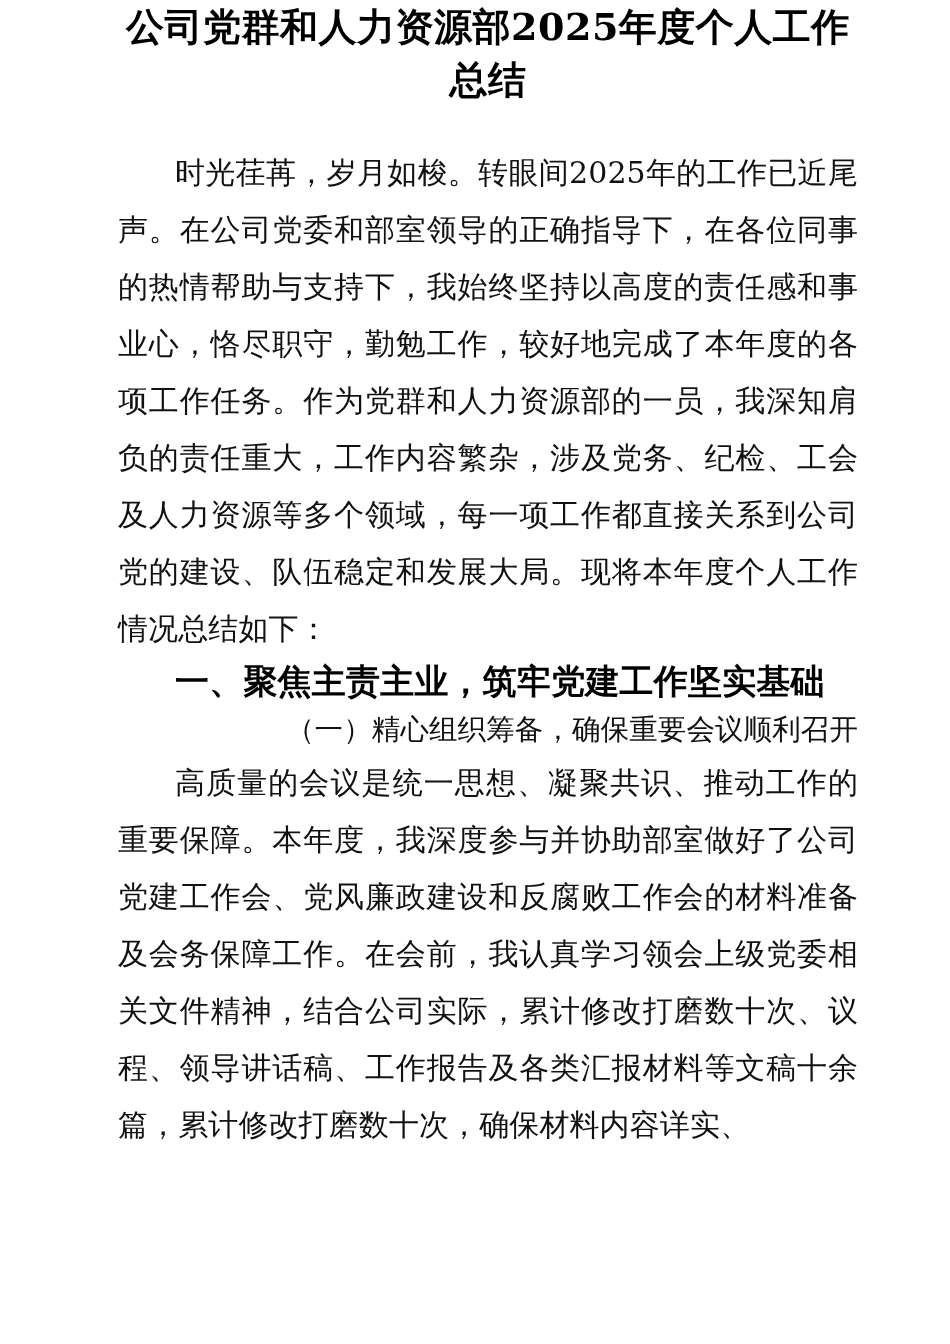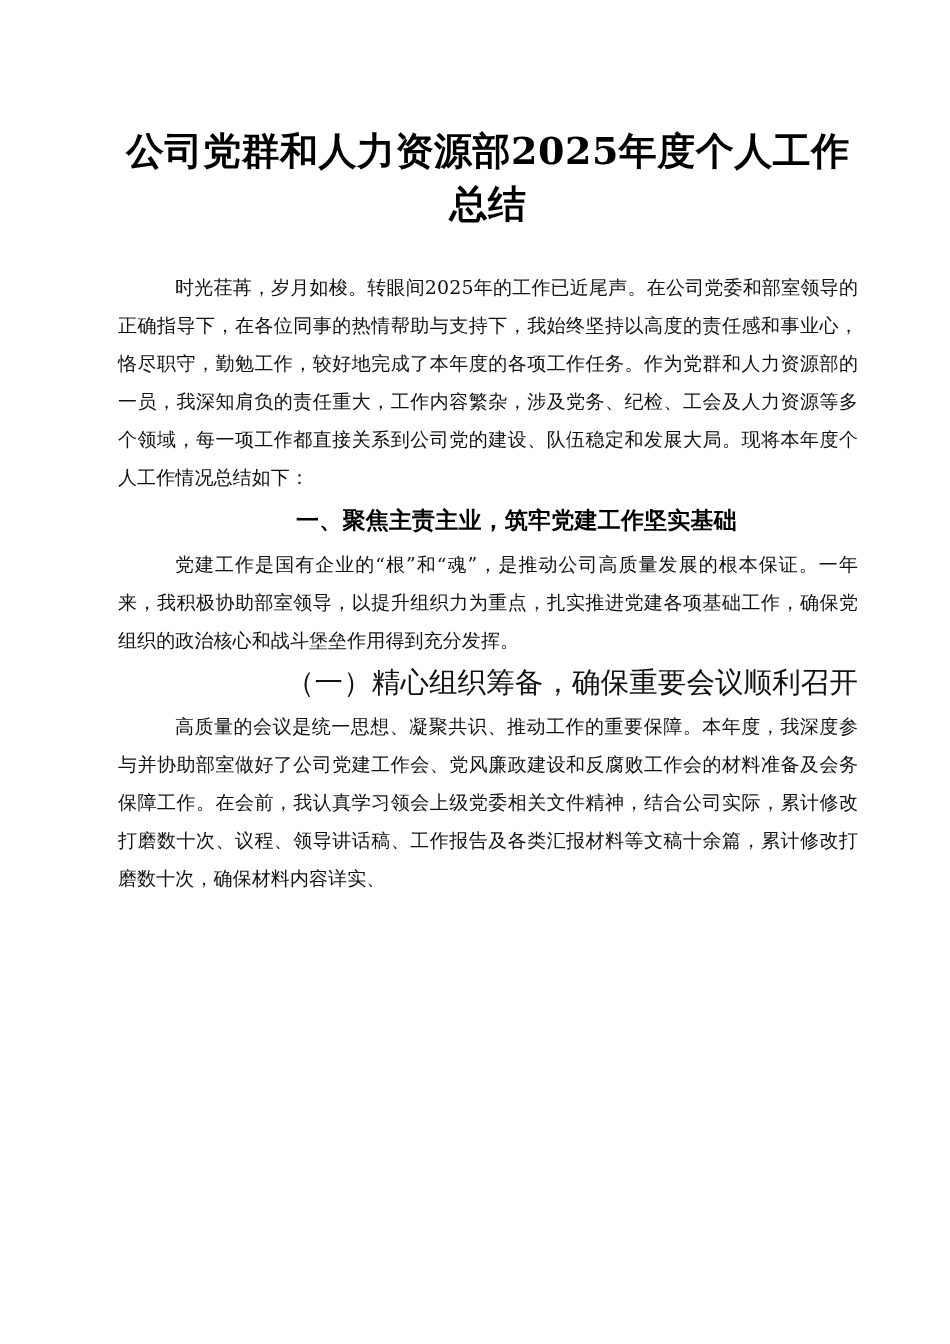--- a/index.html
+++ b/index.html
@@ -27,55 +27,54 @@
 
   
   .doc-title {
     font-family: "DejaVu Serif", "Liberation Serif", serif;
     font-weight: bold;
     font-size: 38px;
     line-height: 53px;
     color: #000000;
     text-align: center;
     margin: 0;
-    padding-top: 124px;
     letter-spacing: 0.5px;
     white-space: normal;
     word-break: break-all;
   }
 
   
   .para {
     font-family: "DejaVu Serif", "Liberation Serif", serif;
-    font-size: 19px;
-    line-height: 38px;
+    font-size: 30px;
+    line-height: 57px;
     color: #111111;
     text-align: justify;
     text-align-last: left;
     text-justify: inter-character;
     margin: 0;
     text-indent: 57px;
     word-break: break-all;
     letter-spacing: 0.1px;
   }
 
   .para.first {
     margin-top: 38px;
   }
 
   
   .heading-1 {
     font-family: "DejaVu Sans", "Liberation Sans", sans-serif;
     font-weight: bold;
-    font-size: 23px;
+    font-size: 34px;
     line-height: 48.6px;
     color: #000000;
     margin: 0;
     text-indent: 57px;
-    text-align: center;
+    text-align: left;
     word-break: break-all;
     letter-spacing: 0.2px;
   }
 
   
   .heading-2 {
     font-family: "DejaVu Serif", "Liberation Serif", serif;
     font-size: 28.5px;
     line-height: 48.6px;
     color: #111111;
@@ -91,20 +90,19 @@
 
 <div class="page">
   <div class="content">
 
     <h1 class="doc-title">公司党群和人力资源部2025年度个人工作总结</h1>
 
     <p class="para first">时光荏苒，岁月如梭。转眼间2025年的工作已近尾声。在公司党委和部室领导的正确指导下，在各位同事的热情帮助与支持下，我始终坚持以高度的责任感和事业心，恪尽职守，勤勉工作，较好地完成了本年度的各项工作任务。作为党群和人力资源部的一员，我深知肩负的责任重大，工作内容繁杂，涉及党务、纪检、工会及人力资源等多个领域，每一项工作都直接关系到公司党的建设、队伍稳定和发展大局。现将本年度个人工作情况总结如下：</p>
 
     <p class="heading-1">一、聚焦主责主业，筑牢党建工作坚实基础</p>
 
-    <p class="para">党建工作是国有企业的“根”和“魂”，是推动公司高质量发展的根本保证。一年来，我积极协助部室领导，以提升组织力为重点，扎实推进党建各项基础工作，确保党组织的政治核心和战斗堡垒作用得到充分发挥。</p>
 
     <p class="heading-2">（一）精心组织筹备，确保重要会议顺利召开</p>
 
     <p class="para">高质量的会议是统一思想、凝聚共识、推动工作的重要保障。本年度，我深度参与并协助部室做好了公司党建工作会、党风廉政建设和反腐败工作会的材料准备及会务保障工作。在会前，我认真学习领会上级党委相关文件精神，结合公司实际，累计修改打磨数十次、议程、领导讲话稿、工作报告及各类汇报材料等文稿十余篇，累计修改打磨数十次，确保材料内容详实、</p>
 
   </div>
 </div>
 
 </body></html>

